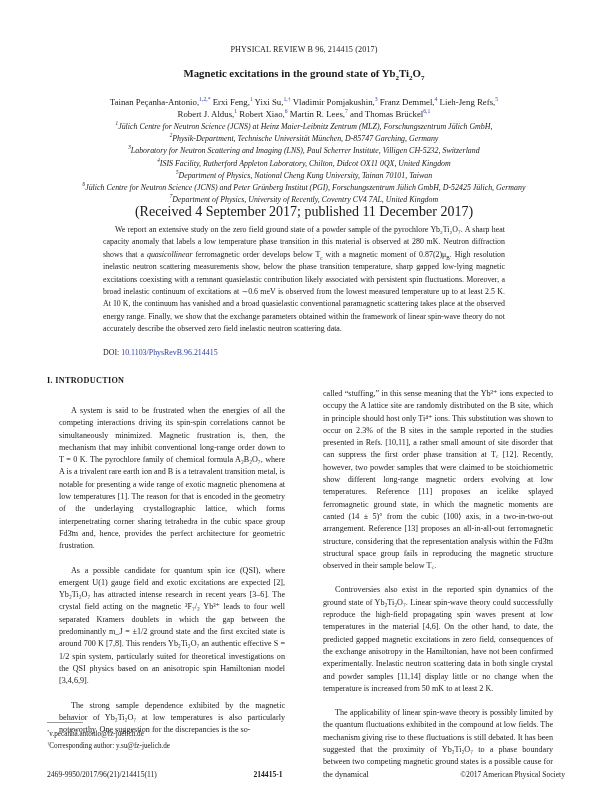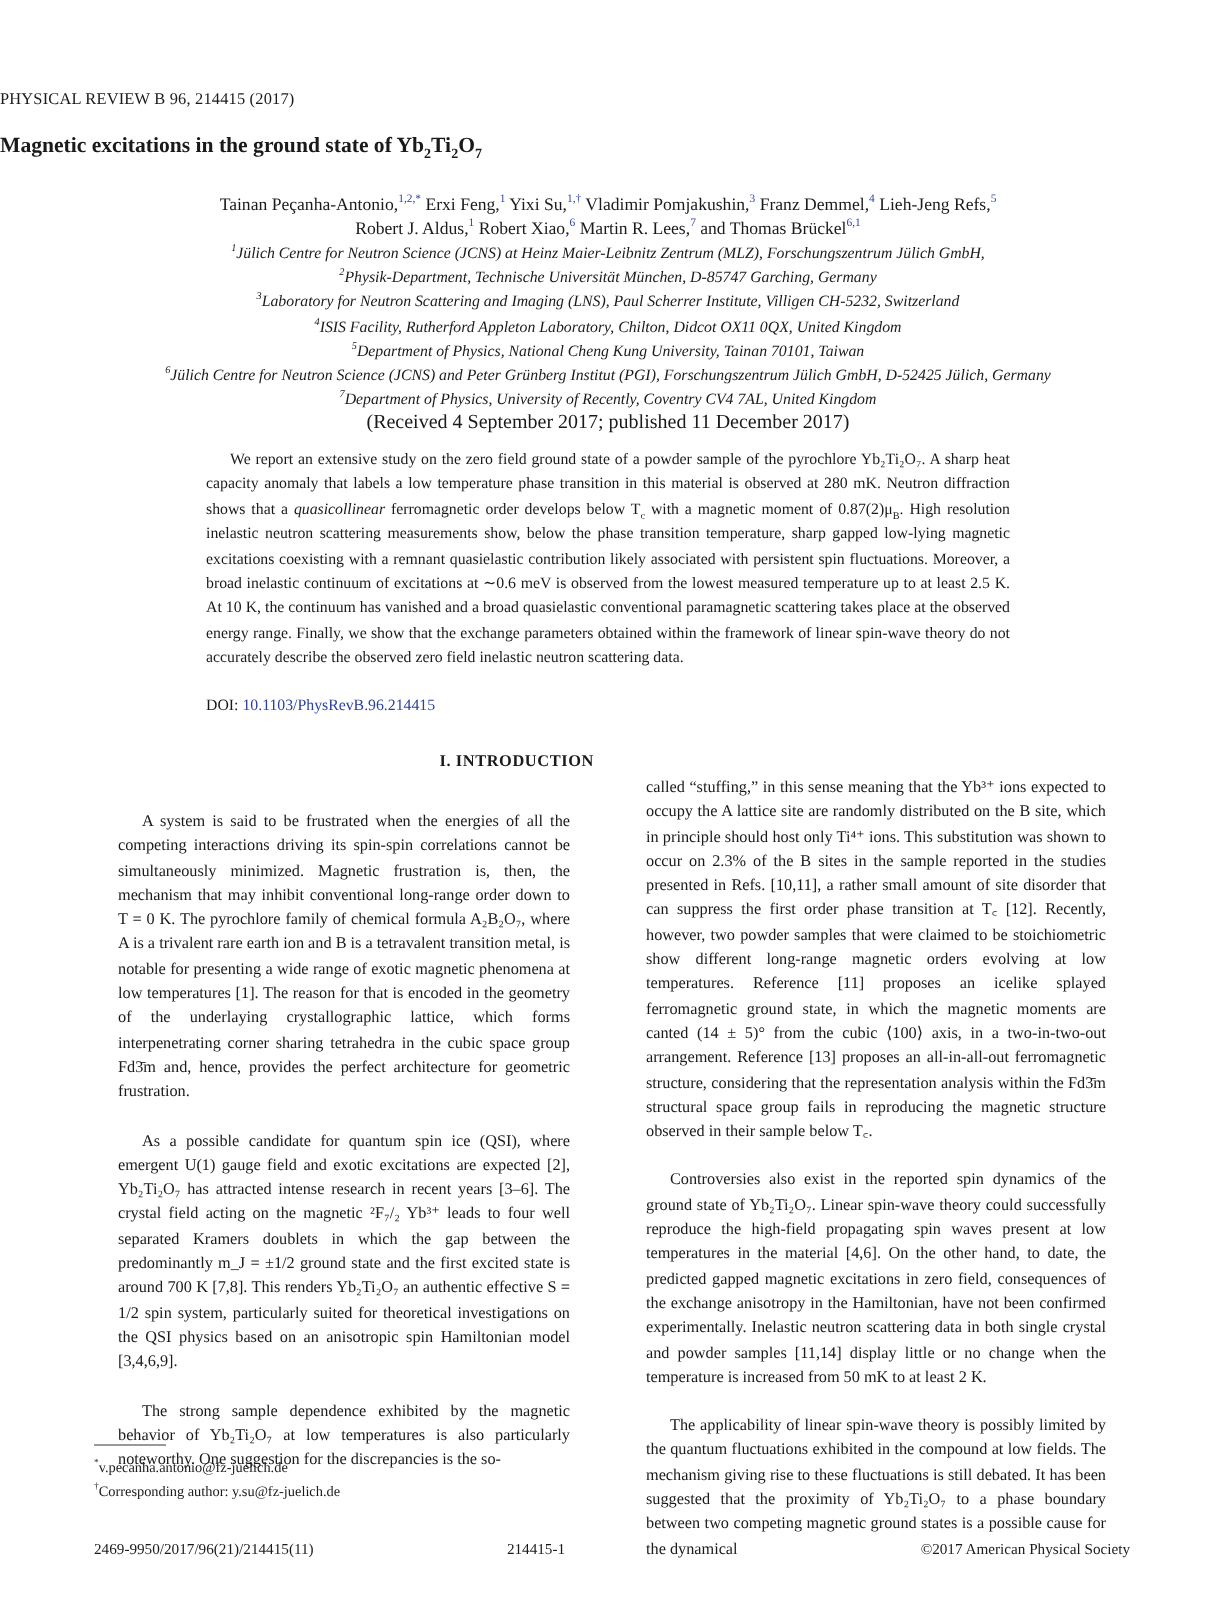--- a/index.html
+++ b/index.html
@@ -1,39 +1,39 @@
 <!DOCTYPE html>
 <html><head>
 <meta charset="utf-8">
 <style>
   html,body{margin:0;padding:0;background:#fff;}
   body{width:608px;height:810px;position:relative;overflow:hidden;font-family:"Liberation Serif","DejaVu Serif",serif;color:#1a1a1a;}
   .abs{position:absolute;}
-  .center{left:0;width:608px;}
+  .center{text-align:center;left:0;width:608px;}
   .journal{top:45px;font-size:8.2px;letter-spacing:0.1px;}
   .title{top:67px;font-size:10.8px;font-weight:bold;}
   .authors{top:96px;font-size:8.8px;line-height:12px;left:40px;width:528px;text-align:center;}
   .aff{font-style:italic;font-size:7.9px;line-height:12.2px;text-align:center;left:10px;width:588px;}
-  .received{font-size:10px;}
+  .received{font-size:14px;}
   sup{font-size:65%;line-height:0;color:#3344aa;}
   .blue{color:#2c3fa0;}
   sub{font-size:65%;line-height:0;}
   .abstract{top:224px;left:103px;width:402px;font-size:7.9px;line-height:12.4px;text-align:justify;text-indent:12px;}
   .doi{top:348px;left:103px;font-size:7.9px;}
   .col{font-size:8.15px;line-height:12.3px;text-align:justify;}
   .col p{margin:12px;text-indent:12px;}
   .col p.noind{text-indent:0;}
   .left{top:393px;left:47px;width:250px;}
   .right{top:376px;left:311px;width:254px;}
-  .sechead{top:376px;left:47px;width:250px;text-align:right;font-size:8.2px;font-weight:bold;letter-spacing:0.3px;}
+  .sechead{top:376px;left:47px;width:250px;text-align:left;font-size:8.2px;font-weight:bold;letter-spacing:0.3px;}
   .footrule{top:722px;left:47px;width:36px;height:1px;background:#999;}
   .footnotes{top:729px;left:47px;font-size:7.2px;line-height:11.6px;}
   .footer{top:770px;font-size:7.6px;}
   .f-left{left:47px;}
-  .f-center{left:0;width:536px;text-align:center;}
+  .f-center{left:0;width:536px;text-align:center;font-weight:bold;}
   .f-right{right:43px;margin-left:28px;}
   i{font-style:italic;}
 </style>
 </head>
 <body>
 
 <div class="abs center journal">PHYSICAL REVIEW B 96, 214415 (2017)</div>
 
 <div class="abs center title"><span>Magnetic excitations in the ground state of Yb</span><sub>2</sub><span>Ti</span><sub>2</sub><span>O</span><sub>7</sub></div>
 

